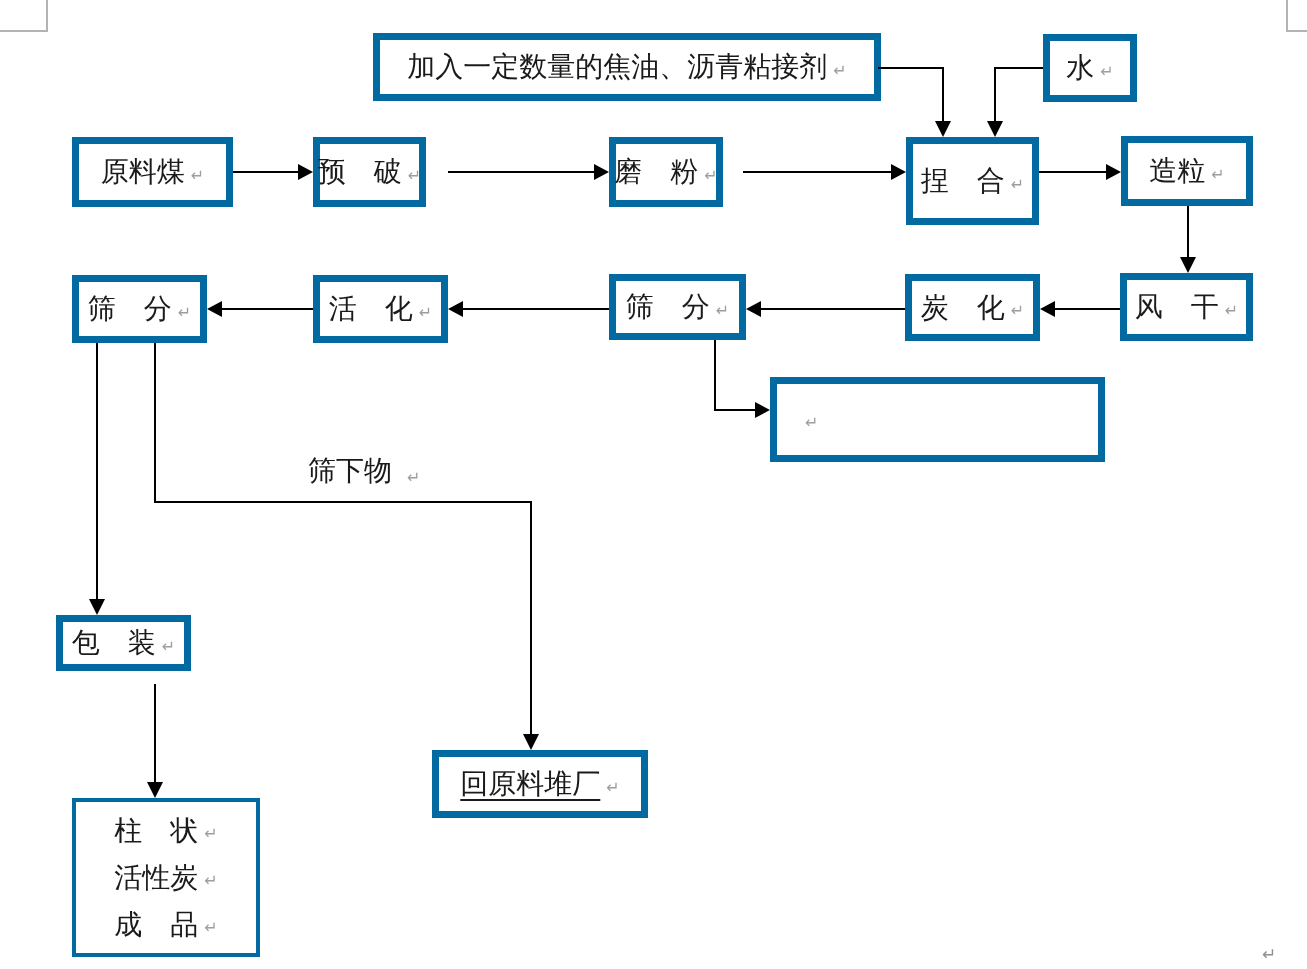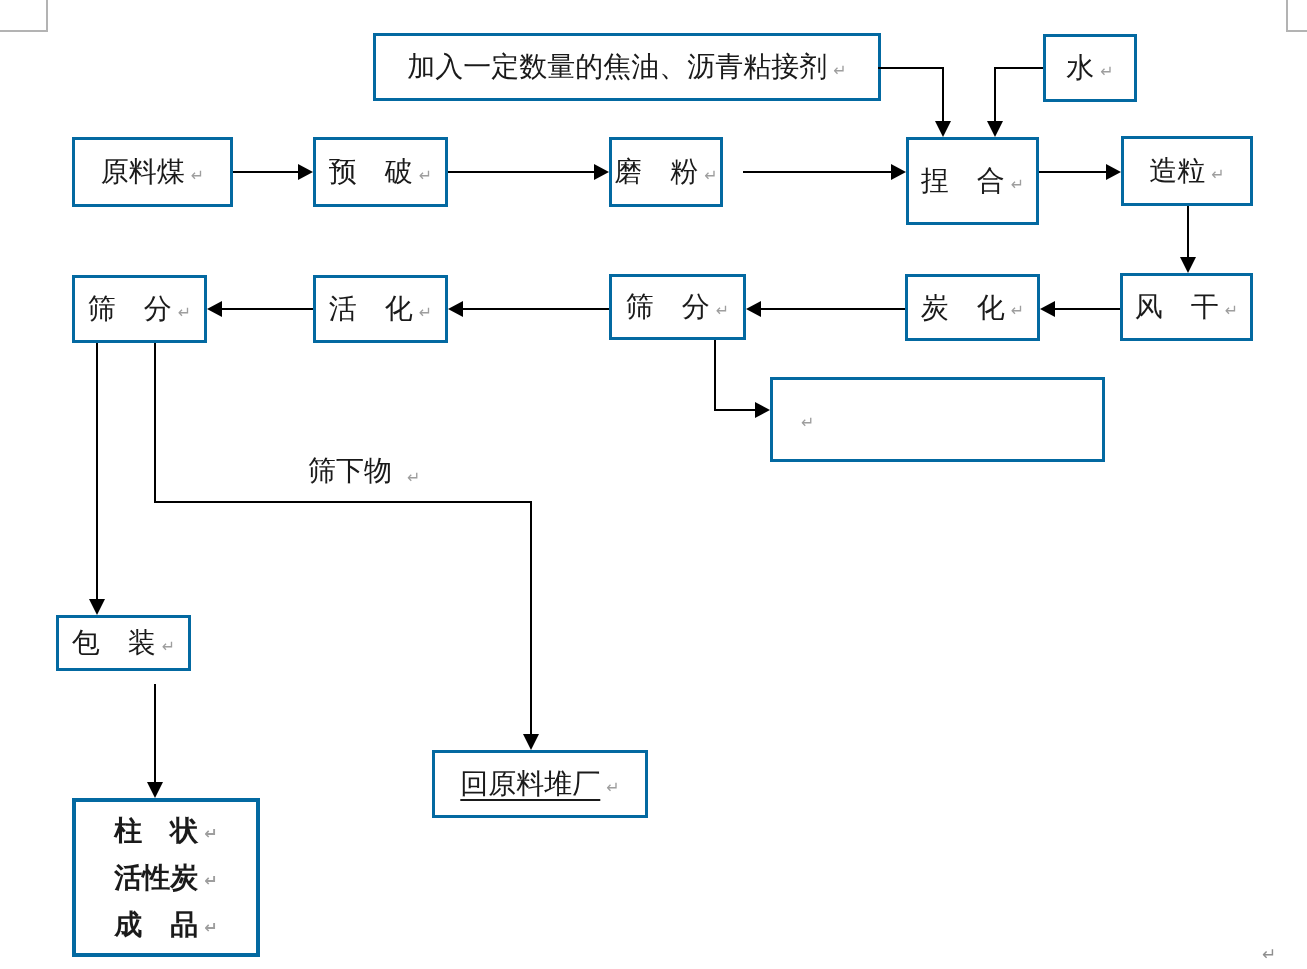--- a/index.html
+++ b/index.html
@@ -7,30 +7,30 @@
     position:relative;
     width:1307px;height:969px;
     background:#ffffff;
     font-family:"DejaVu Serif","Liberation Serif",serif;
     overflow:hidden;
   }
   
   .node{
     position:absolute;
     box-sizing:border-box;
-    border:3px solid #0369a1;
+    border:7px solid #0369a1;
     background:#fff;
     display:flex;
     align-items:center;
     justify-content:center;
     font-size:28px;
     color:#1a1a1a;
     white-space:nowrap;
   }
-  .node.thick{border-width:4px;font-weight:bold;}
+  .node.thick{border-width:4px;}
   .node.left-align{justify-content:flex-start;padding-left:22px;}
   .node.col{flex-direction:column;line-height:47px;}
   .line-row{display:flex;align-items:center;}
   
   .ret{
     font-family:"DejaVu Sans","Liberation Sans",sans-serif;
     font-size:16px;
     color:#9e9e9e;
     margin-left:6px;
     position:relative;
@@ -81,21 +81,21 @@
   <div class="node" style="left:1043px;top:34px;width:94px;height:68px">
     <span>水</span>
     <span class="ret">↵</span>
   </div>
 
   <div class="node" style="left:72px;top:137px;width:161px;height:70px">
     <span>原料煤</span>
     <span class="ret">↵</span>
   </div>
 
-  <div class="node" style="left:313px;top:137px;width:135px;height:70px">
+  <div class="node" style="left:313px;top:137px;width:113px;height:70px">
     <span>预　破</span>
     <span class="ret">↵</span>
   </div>
 
   <div class="node" style="left:609px;top:137px;width:114px;height:70px">
     <span>磨　粉</span>
     <span class="ret">↵</span>
   </div>
 
   <div class="node" style="left:906px;top:137px;width:133px;height:88px">

